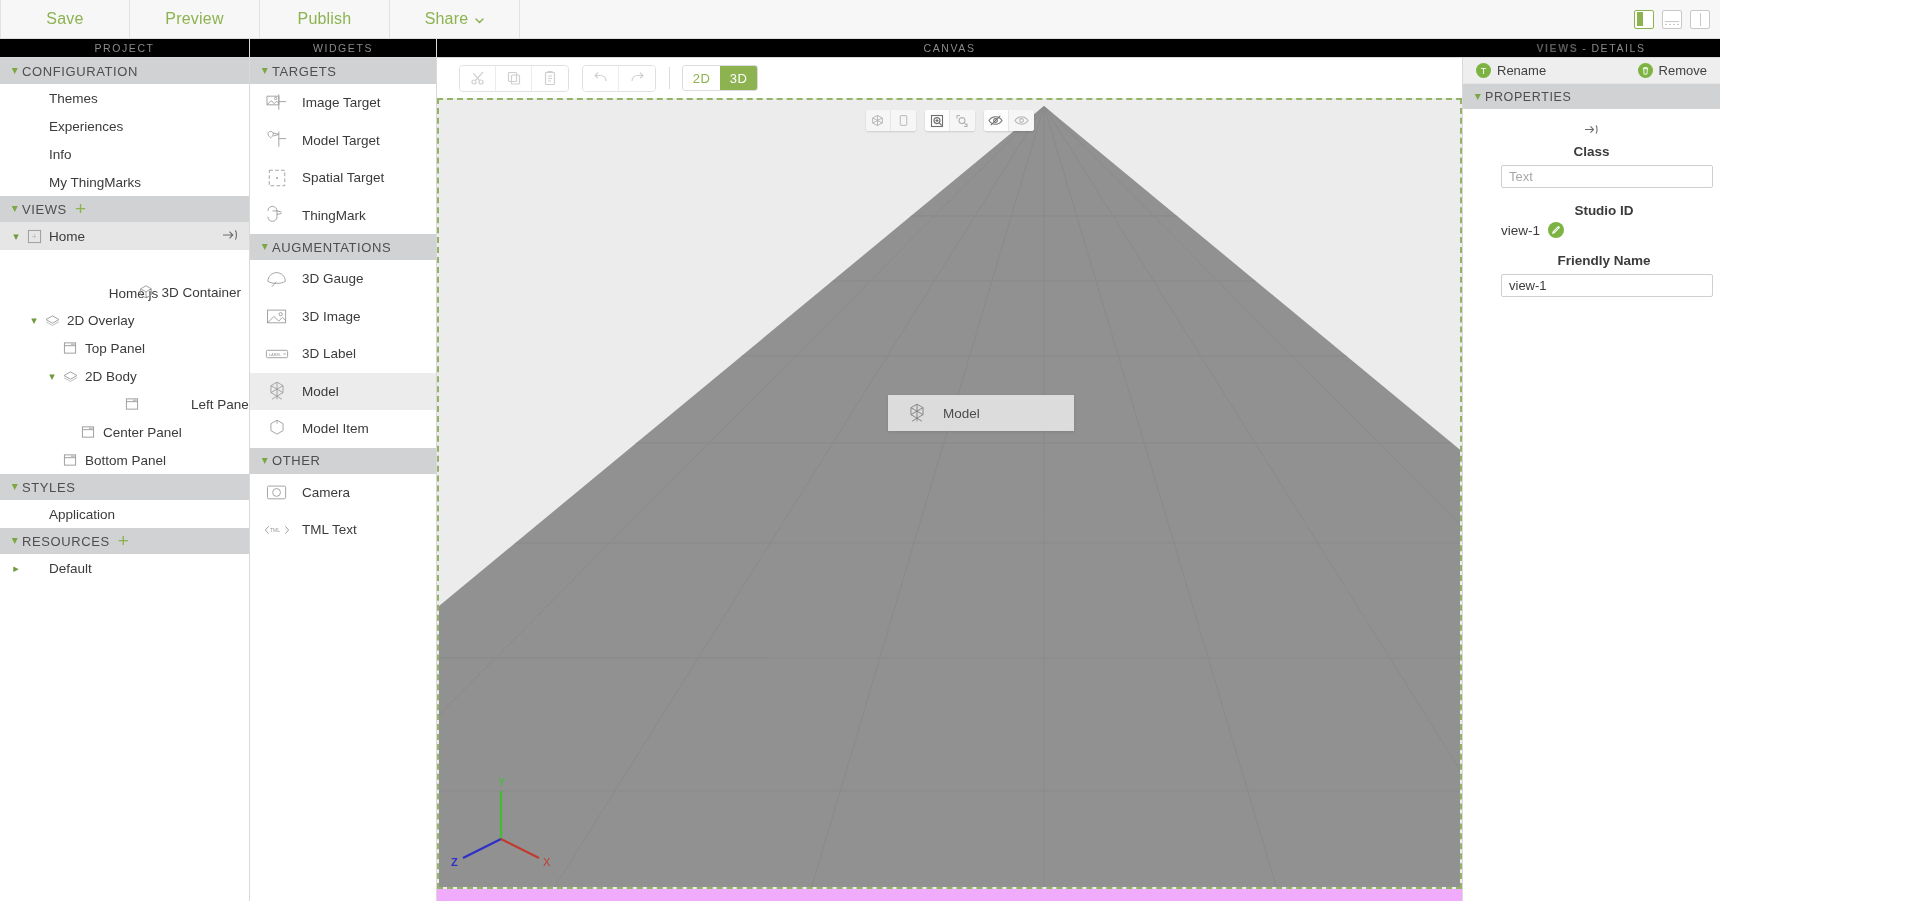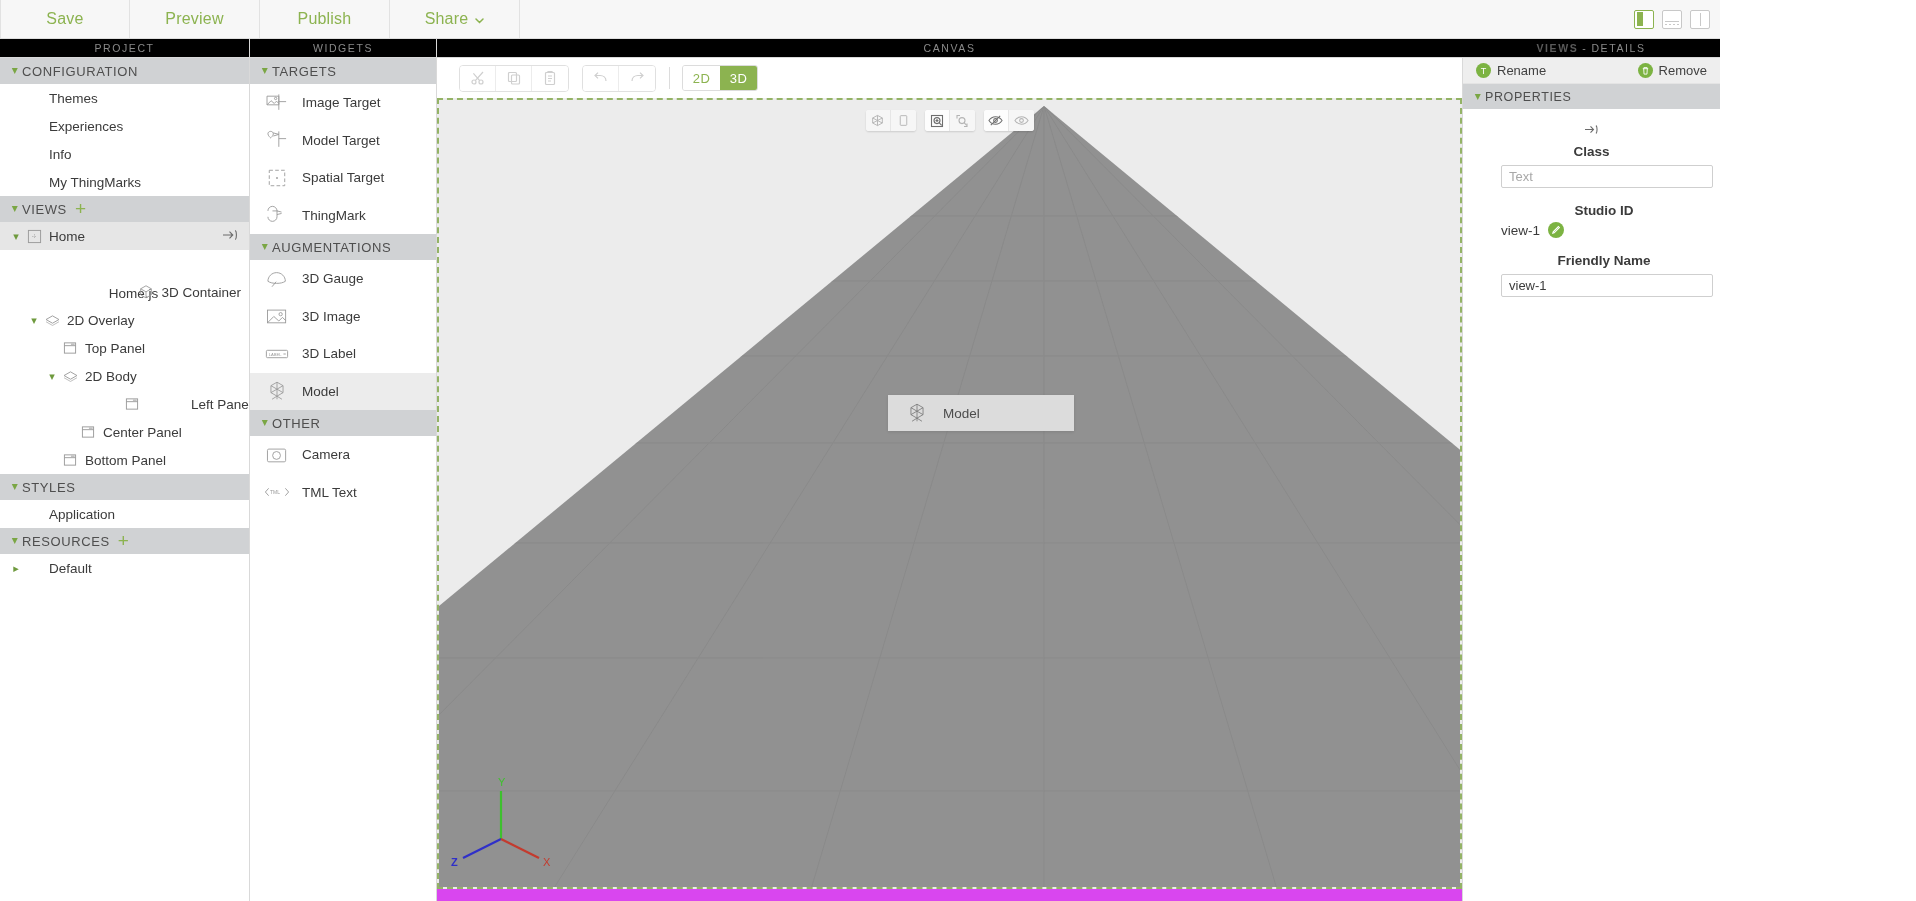--- a/index.html
+++ b/index.html
@@ -175,21 +175,21 @@
   .w-ico {
     width: 26px; flex: 0 0 26px; height: 22px;
     margin-right: 12px;
     display: flex; align-items: center; justify-content: center;
     color: #9a9a9a;
   }
 
   
   .canvas-pane {
     flex: 1;
-    background: #d946ef;
+    background: #f0abfc;
     position: relative;
     overflow: hidden;
   }
   .canvas-toolbar {
     height: 40px;
     display: flex; align-items: center;
     padding-left: 22px;
     gap: 0;
     background: #fff;
   }
@@ -609,20 +609,29 @@
         </div>
         <div class="w-row active">
           <span class="w-ico">
             <svg width="24" height="22" viewBox="0 0 24 24" fill="none" stroke="currentColor" stroke-width="0.95">
               <polygon points="12,2.4 18.6,6.2 18.6,13.8 12,17.6 5.4,13.8 5.4,6.2"></polygon>
               <path d="M12 2.4v15.2M5.4 6.2l13.2 7.6M18.6 6.2L5.4 13.8"></path>
               <path d="M12 17.6L6.6 21M12 17.6l5.4 3.4M12 17.6V21"></path>
             </svg>
           </span>
           <span>Model</span>
+        </div>
+        <div class="w-row">
+          <span class="w-ico">
+            <svg width="24" height="22" viewBox="0 0 24 24" fill="none" stroke="currentColor" stroke-width="0.95">
+              <polygon points="12,2.4 18.6,6.2 18.6,13.8 12,17.6 5.4,13.8 5.4,6.2"></polygon>
+              <path d="M12 2.4v3.8"></path>
+            </svg>
+          </span>
+          <span>Model Item</span>
         </div>
         <div class="sec-head">
           <span class="chev">▾</span>
           <span>OTHER</span>
         </div>
         <div class="w-row">
           <span class="w-ico">
             <svg width="24" height="20" viewBox="0 0 26 22" fill="none" stroke="currentColor" stroke-width="1">
               <rect x="2.5" y="4.5" width="20" height="14" rx="1.5"></rect>
               <circle cx="12.5" cy="11.5" r="4.3"></circle>

